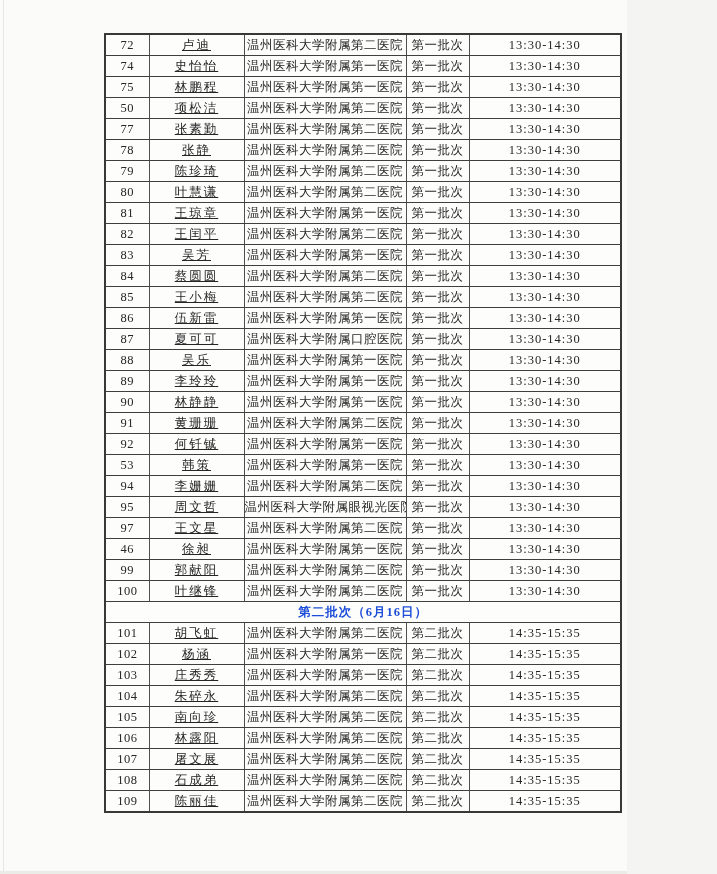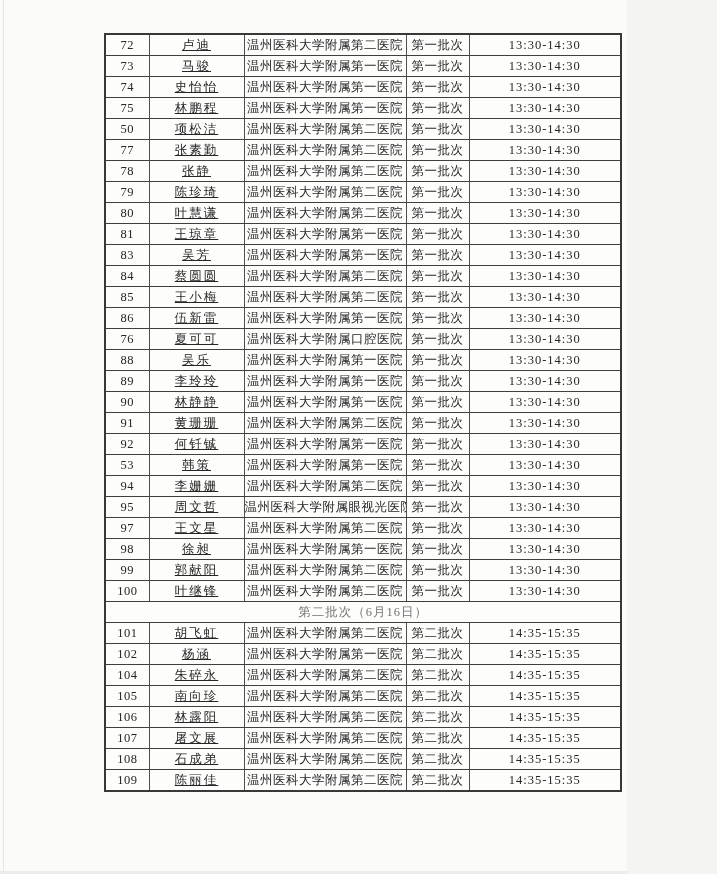--- a/index.html
+++ b/index.html
@@ -69,23 +69,23 @@
     margin-left: 12px;
   }
   td.cell-time {
     font-size: 13px;
     letter-spacing: 1px;
     font-family: Liberation Serif, serif;
   }
   td.section-header {
     height: 23px;
     font-size: 16.5px;
-    font-weight: normal;
+    font-weight: bold;
     letter-spacing: 1px;
-    color: #737373;
+    color: #1d4ed8;
   }
 </style>
 </head>
 <body>
 
 <div class="page">
   <div class="scan-edge-left"></div>
   <div class="scan-edge-bottom"></div>
 
   <table class="schedule">
@@ -98,27 +98,20 @@
     </colgroup>
     <tbody>
         <tr>
           <td class="cell-no">72</td>
           <td class="cell-name">卢迪</td>
           <td class="cell-hospital">温州医科大学附属第二医院</td>
           <td class="cell-batch">第一批次</td>
           <td class="cell-time">13:30-14:30</td>
         </tr>
         <tr>
-          <td class="cell-no">73</td>
-          <td class="cell-name">马骏</td>
-          <td class="cell-hospital">温州医科大学附属第一医院</td>
-          <td class="cell-batch">第一批次</td>
-          <td class="cell-time">13:30-14:30</td>
-        </tr>
-        <tr>
           <td class="cell-no">74</td>
           <td class="cell-name">史怡怡</td>
           <td class="cell-hospital">温州医科大学附属第一医院</td>
           <td class="cell-batch">第一批次</td>
           <td class="cell-time">13:30-14:30</td>
         </tr>
         <tr>
           <td class="cell-no">75</td>
           <td class="cell-name">林鹏程</td>
           <td class="cell-hospital">温州医科大学附属第一医院</td>
@@ -161,20 +154,27 @@
           <td class="cell-time">13:30-14:30</td>
         </tr>
         <tr>
           <td class="cell-no">81</td>
           <td class="cell-name">王琼章</td>
           <td class="cell-hospital">温州医科大学附属第一医院</td>
           <td class="cell-batch">第一批次</td>
           <td class="cell-time">13:30-14:30</td>
         </tr>
         <tr>
+          <td class="cell-no">82</td>
+          <td class="cell-name">王闰平</td>
+          <td class="cell-hospital">温州医科大学附属第二医院</td>
+          <td class="cell-batch">第一批次</td>
+          <td class="cell-time">13:30-14:30</td>
+        </tr>
+        <tr>
           <td class="cell-no">83</td>
           <td class="cell-name">吴芳</td>
           <td class="cell-hospital">温州医科大学附属第一医院</td>
           <td class="cell-batch">第一批次</td>
           <td class="cell-time">13:30-14:30</td>
         </tr>
         <tr>
           <td class="cell-no">84</td>
           <td class="cell-name">蔡圆圆</td>
           <td class="cell-hospital">温州医科大学附属第二医院</td>
@@ -189,21 +189,21 @@
           <td class="cell-time">13:30-14:30</td>
         </tr>
         <tr>
           <td class="cell-no">86</td>
           <td class="cell-name">伍新雷</td>
           <td class="cell-hospital">温州医科大学附属第一医院</td>
           <td class="cell-batch">第一批次</td>
           <td class="cell-time">13:30-14:30</td>
         </tr>
         <tr>
-          <td class="cell-no">76</td>
+          <td class="cell-no">87</td>
           <td class="cell-name">夏可可</td>
           <td class="cell-hospital">温州医科大学附属口腔医院</td>
           <td class="cell-batch">第一批次</td>
           <td class="cell-time">13:30-14:30</td>
         </tr>
         <tr>
           <td class="cell-no">88</td>
           <td class="cell-name">吴乐</td>
           <td class="cell-hospital">温州医科大学附属第一医院</td>
           <td class="cell-batch">第一批次</td>
@@ -259,21 +259,21 @@
           <td class="cell-time">13:30-14:30</td>
         </tr>
         <tr>
           <td class="cell-no">97</td>
           <td class="cell-name">王文星</td>
           <td class="cell-hospital">温州医科大学附属第二医院</td>
           <td class="cell-batch">第一批次</td>
           <td class="cell-time">13:30-14:30</td>
         </tr>
         <tr>
-          <td class="cell-no">98</td>
+          <td class="cell-no">46</td>
           <td class="cell-name">徐昶</td>
           <td class="cell-hospital">温州医科大学附属第一医院</td>
           <td class="cell-batch">第一批次</td>
           <td class="cell-time">13:30-14:30</td>
         </tr>
         <tr>
           <td class="cell-no">99</td>
           <td class="cell-name">郭献阳</td>
           <td class="cell-hospital">温州医科大学附属第二医院</td>
           <td class="cell-batch">第一批次</td>
@@ -292,20 +292,27 @@
         <tr>
           <td class="cell-no">101</td>
           <td class="cell-name">胡飞虹</td>
           <td class="cell-hospital">温州医科大学附属第二医院</td>
           <td class="cell-batch">第二批次</td>
           <td class="cell-time">14:35-15:35</td>
         </tr>
         <tr>
           <td class="cell-no">102</td>
           <td class="cell-name">杨涵</td>
+          <td class="cell-hospital">温州医科大学附属第一医院</td>
+          <td class="cell-batch">第二批次</td>
+          <td class="cell-time">14:35-15:35</td>
+        </tr>
+        <tr>
+          <td class="cell-no">103</td>
+          <td class="cell-name">庄秀秀</td>
           <td class="cell-hospital">温州医科大学附属第一医院</td>
           <td class="cell-batch">第二批次</td>
           <td class="cell-time">14:35-15:35</td>
         </tr>
         <tr>
           <td class="cell-no">104</td>
           <td class="cell-name">朱碎永</td>
           <td class="cell-hospital">温州医科大学附属第二医院</td>
           <td class="cell-batch">第二批次</td>
           <td class="cell-time">14:35-15:35</td>

